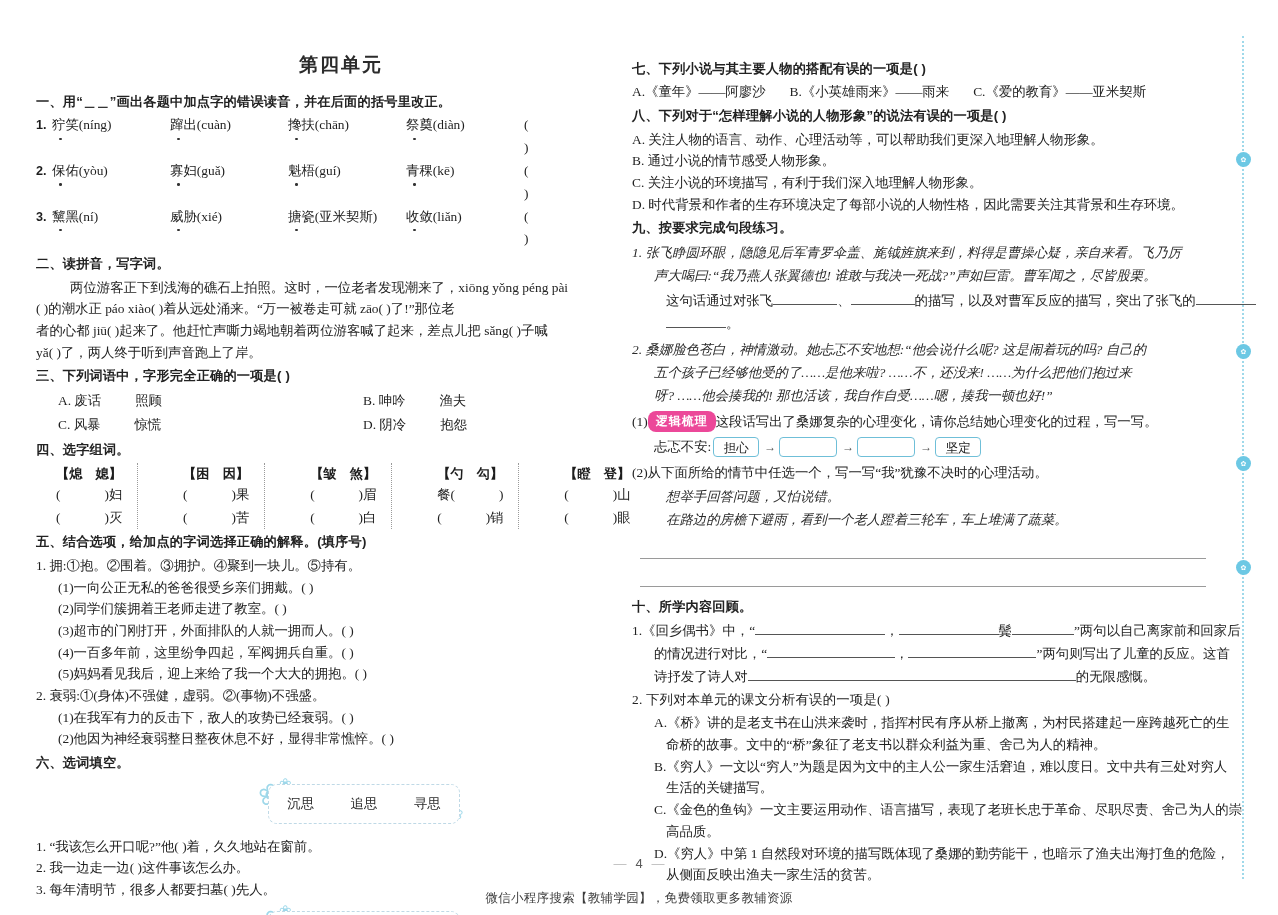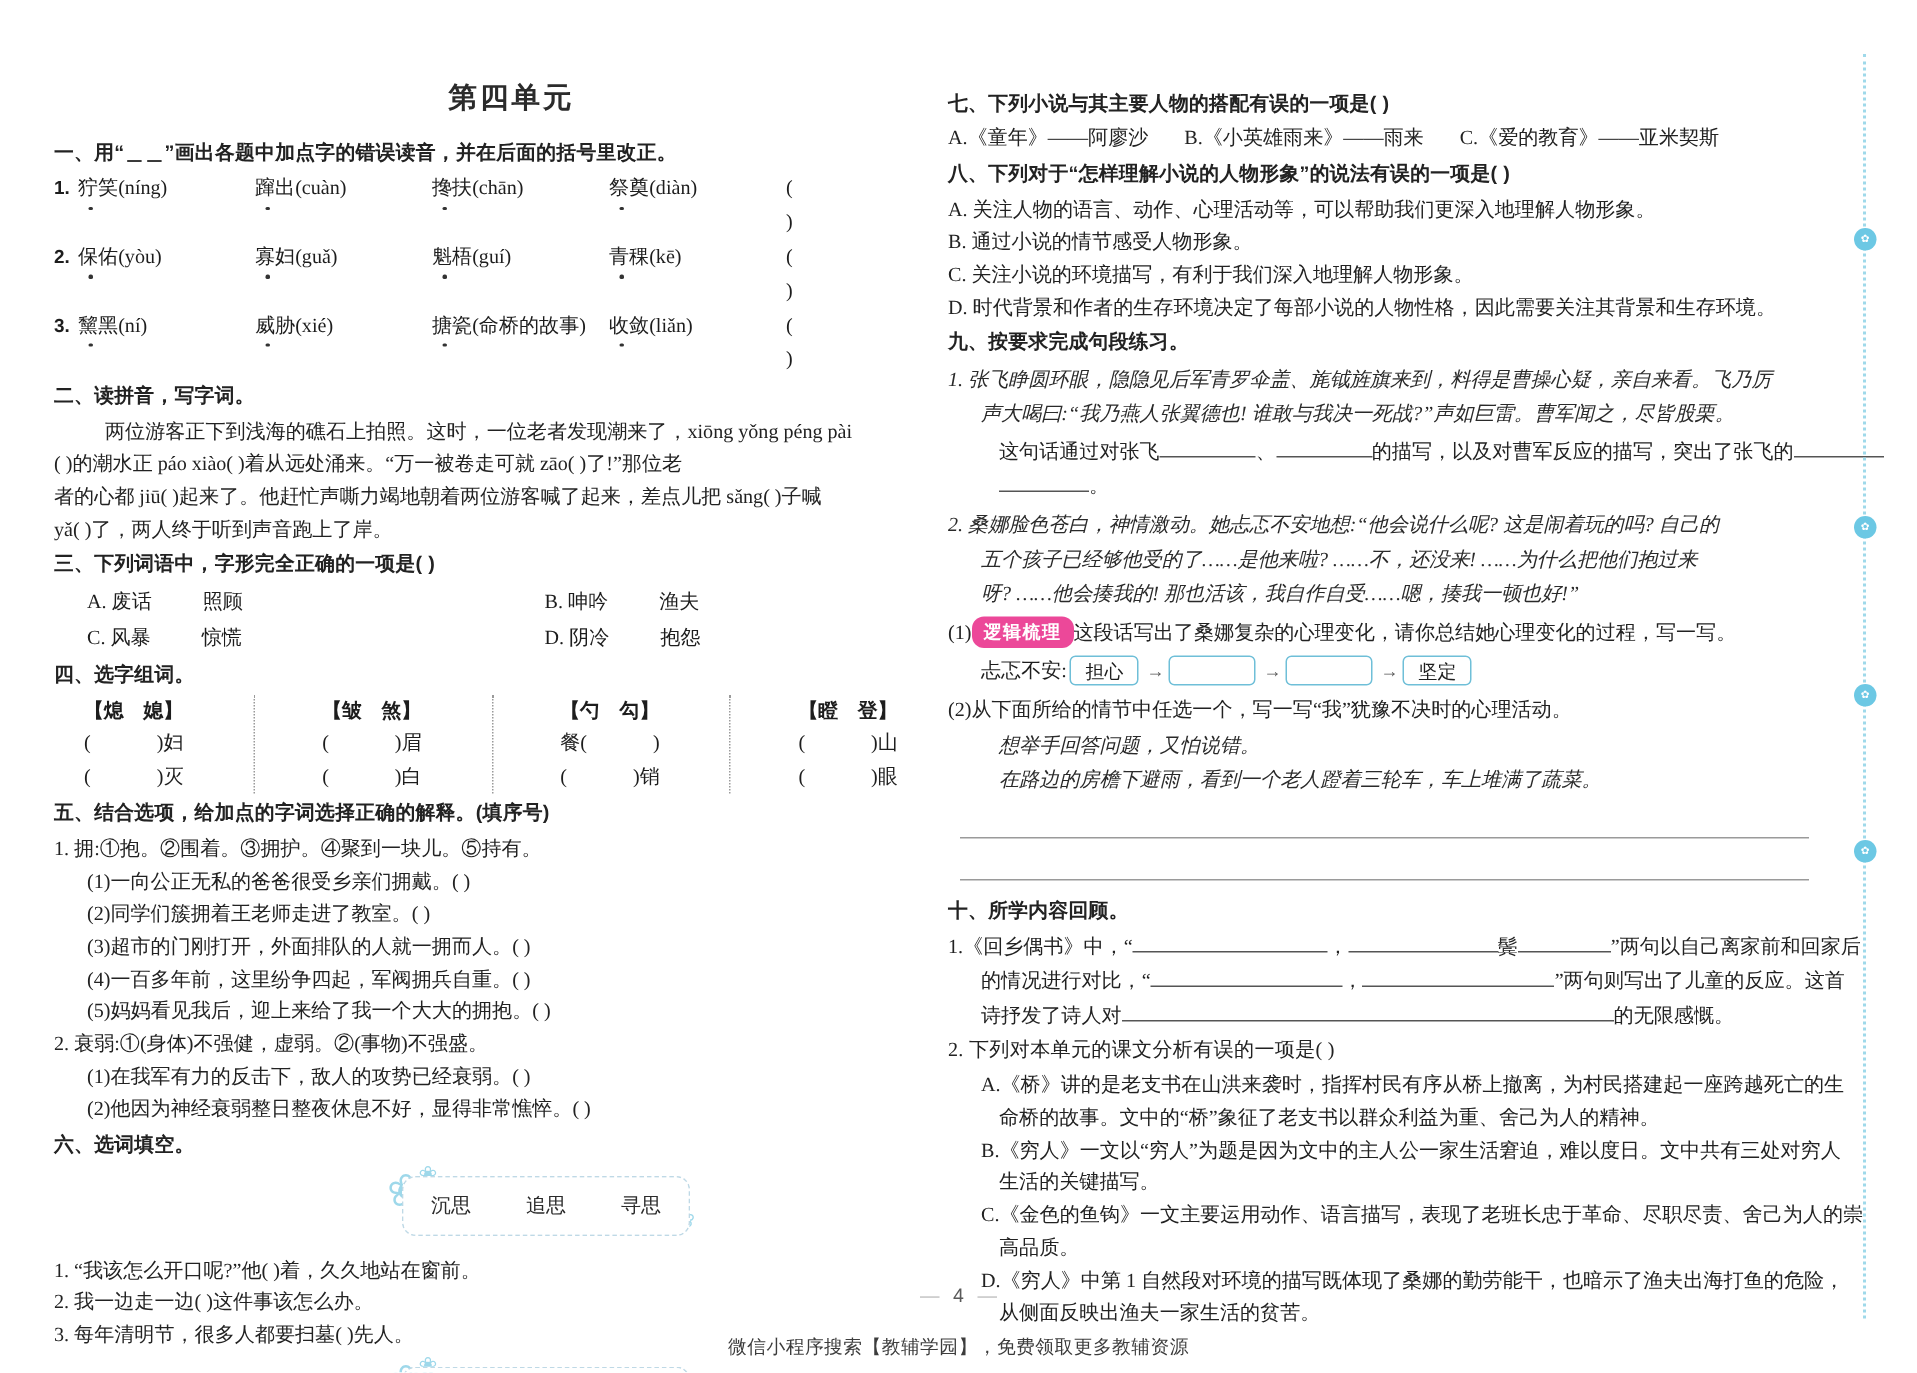--- a/index.html
+++ b/index.html
@@ -259,21 +259,21 @@
         <span class="cell"><span>保佑(yòu)</span><span class="dot"></span></span>
         <span class="cell"><span>寡妇(guǎ)</span><span class="dot"></span></span>
         <span class="cell"><span>魁梧(guí)</span><span class="dot"></span></span>
         <span class="cell"><span>青稞(kē)</span><span class="dot"></span></span>
         <span class="paren">(            )</span>
       </div>
       <div class="pyrow">
         <span class="idx">3.</span>
         <span class="cell"><span>黧黑(ní)</span><span class="dot"></span></span>
         <span class="cell"><span>威胁(xié)</span><span class="dot"></span></span>
-        <span class="cell"><span>搪瓷(命桥的故事)</span><span class="dot"></span></span>
+        <span class="cell"><span>搪瓷(亚米契斯)</span><span class="dot"></span></span>
         <span class="cell"><span>收敛(liǎn)</span><span class="dot"></span></span>
         <span class="paren">(            )</span>
       </div>
     </div>
 
     <div class="q-head">二、读拼音，写字词。</div>
     <p class="line indent2">两位游客正下到浅海的礁石上拍照。这时，一位老者发现潮来了，xiōng yǒng péng pài</p>
     <p class="line">(            )的潮水正 páo xiào(        )着从远处涌来。“万一被卷走可就 zāo(      )了!”那位老</p>
     <p class="line">者的心都 jiū(      )起来了。他赶忙声嘶力竭地朝着两位游客喊了起来，差点儿把 sǎng(      )子喊</p>
     <p class="line">yǎ(      )了，两人终于听到声音跑上了岸。</p>
@@ -287,20 +287,25 @@
       <span class="c"><span>C. 风暴</span><span class="sp"></span><span>惊慌</span></span>
       <span class="c"><span>D. 阴冷</span><span class="sp"></span><span>抱怨</span></span>
     </div>
 
     <div class="q-head">四、选字组词。</div>
     <div class="cgrid">
       <div class="grp">
         <div class="gh">【熄　媳】</div>
         <div class="gr"><span>(</span><span class="blankp"></span><span>)妇</span></div>
         <div class="gr"><span>(</span><span class="blankp"></span><span>)灭</span></div>
+      </div>
+      <div class="grp">
+        <div class="gh">【困　因】</div>
+        <div class="gr"><span>(</span><span class="blankp"></span><span>)果</span></div>
+        <div class="gr"><span>(</span><span class="blankp"></span><span>)苦</span></div>
       </div>
       <div class="grp">
         <div class="gh">【皱　煞】</div>
         <div class="gr"><span>(</span><span class="blankp"></span><span>)眉</span></div>
         <div class="gr"><span>(</span><span class="blankp"></span><span>)白</span></div>
       </div>
       <div class="grp">
         <div class="gh">【勺　勾】</div>
         <div class="gr"><span>餐(</span><span class="blankp"></span><span>)</span></div>
         <div class="gr"><span>(</span><span class="blankp"></span><span>)销</span></div>

